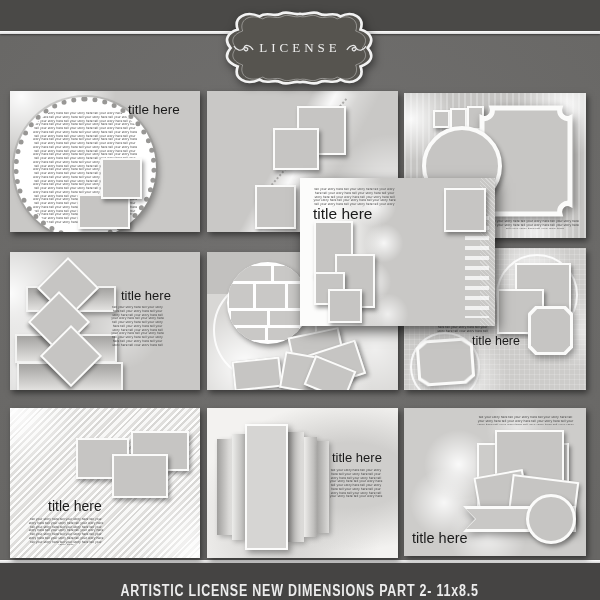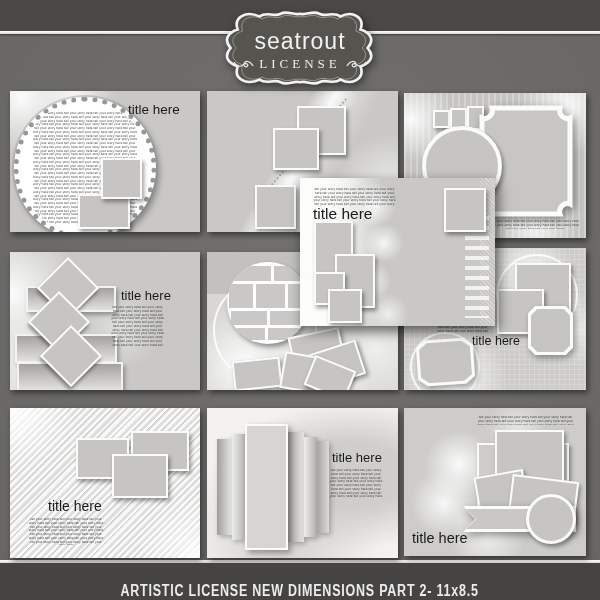--- a/index.html
+++ b/index.html
@@ -114,21 +114,20 @@
                C98,83 104,89 112,85 C120,81 128,88 136,82 C150,89 164,81 159,67
                C171,63 175,55 167,46 C175,37 171,29 159,25 C164,11 150,3 136,10
                C128,4 120,11 112,7 C104,3 98,9 90,7 Z" fill="#56544f" stroke="#f2f2f2" stroke-width="3"></path>
       <path d="M90,7 C82,9 76,3 68,7 C60,11 52,4 44,10 C28,3 14,11 19,25 C7,29 3,37 11,46
                C3,55 7,63 19,67 C14,81 28,89 44,82 C52,88 60,81 68,85 C76,89 82,83 90,85
                C98,83 104,89 112,85 C120,81 128,88 136,82 C150,89 164,81 159,67
                C171,63 175,55 167,46 C175,37 171,29 159,25 C164,11 150,3 136,10
                C128,4 120,11 112,7 C104,3 98,9 90,7 Z" fill="none" stroke="rgba(255,255,255,.45)" stroke-width="1" transform="translate(90,46) scale(0.92) translate(-90,-46)"></path>
     </svg>
     <div class="badge-text">
-      <div class="brand">seatrout</div>
       <div class="sub-row">
         <svg width="22" height="12" viewBox="0 0 24 12">
           <path d="M22,8 C18,2 13,2 12,6 C11.5,9 15,10 16,8 C17,6 14,5 13,6 M12,6 C9,10 4,9 1,4" stroke="#e9e9e9" fill="none" stroke-width="1.3"></path>
         </svg>
         <div class="sub">LICENSE</div>
         <svg width="22" height="12" viewBox="0 0 24 12" style="transform:scaleX(-1)">
           <path d="M22,8 C18,2 13,2 12,6 C11.5,9 15,10 16,8 C17,6 14,5 13,6 M12,6 C9,10 4,9 1,4" stroke="#e9e9e9" fill="none" stroke-width="1.3"></path>
         </svg>
       </div>
     </div>

